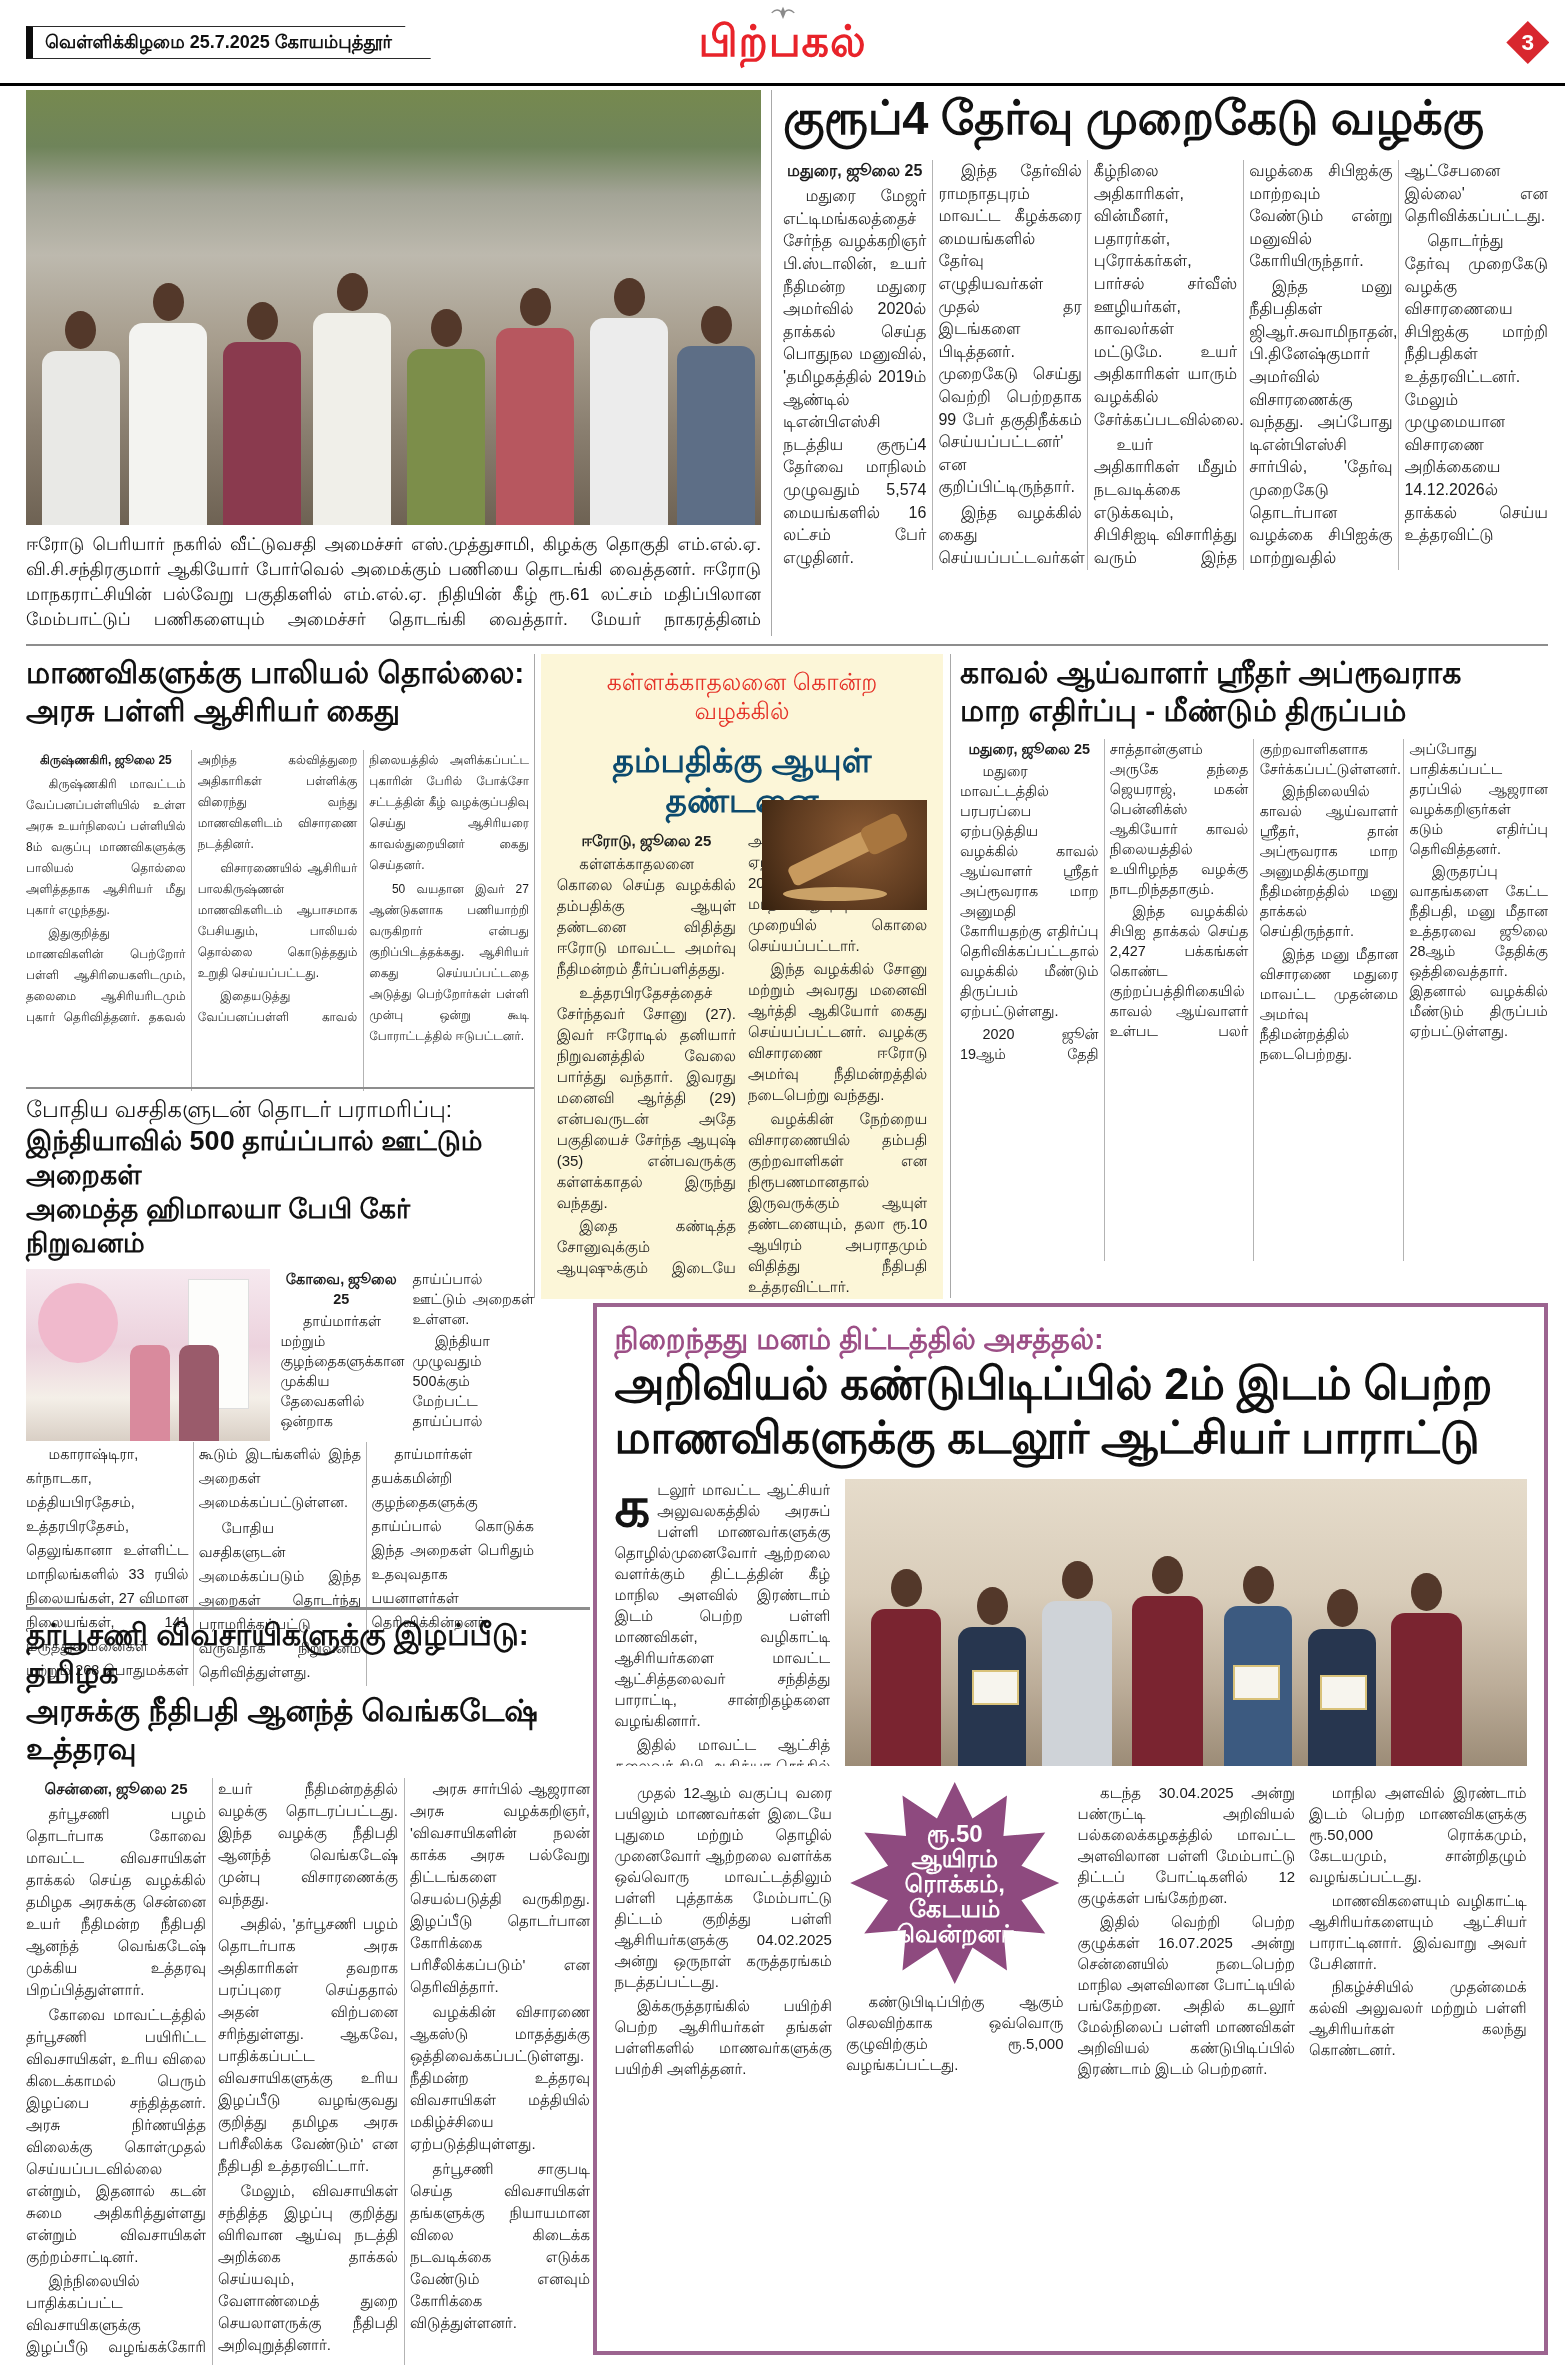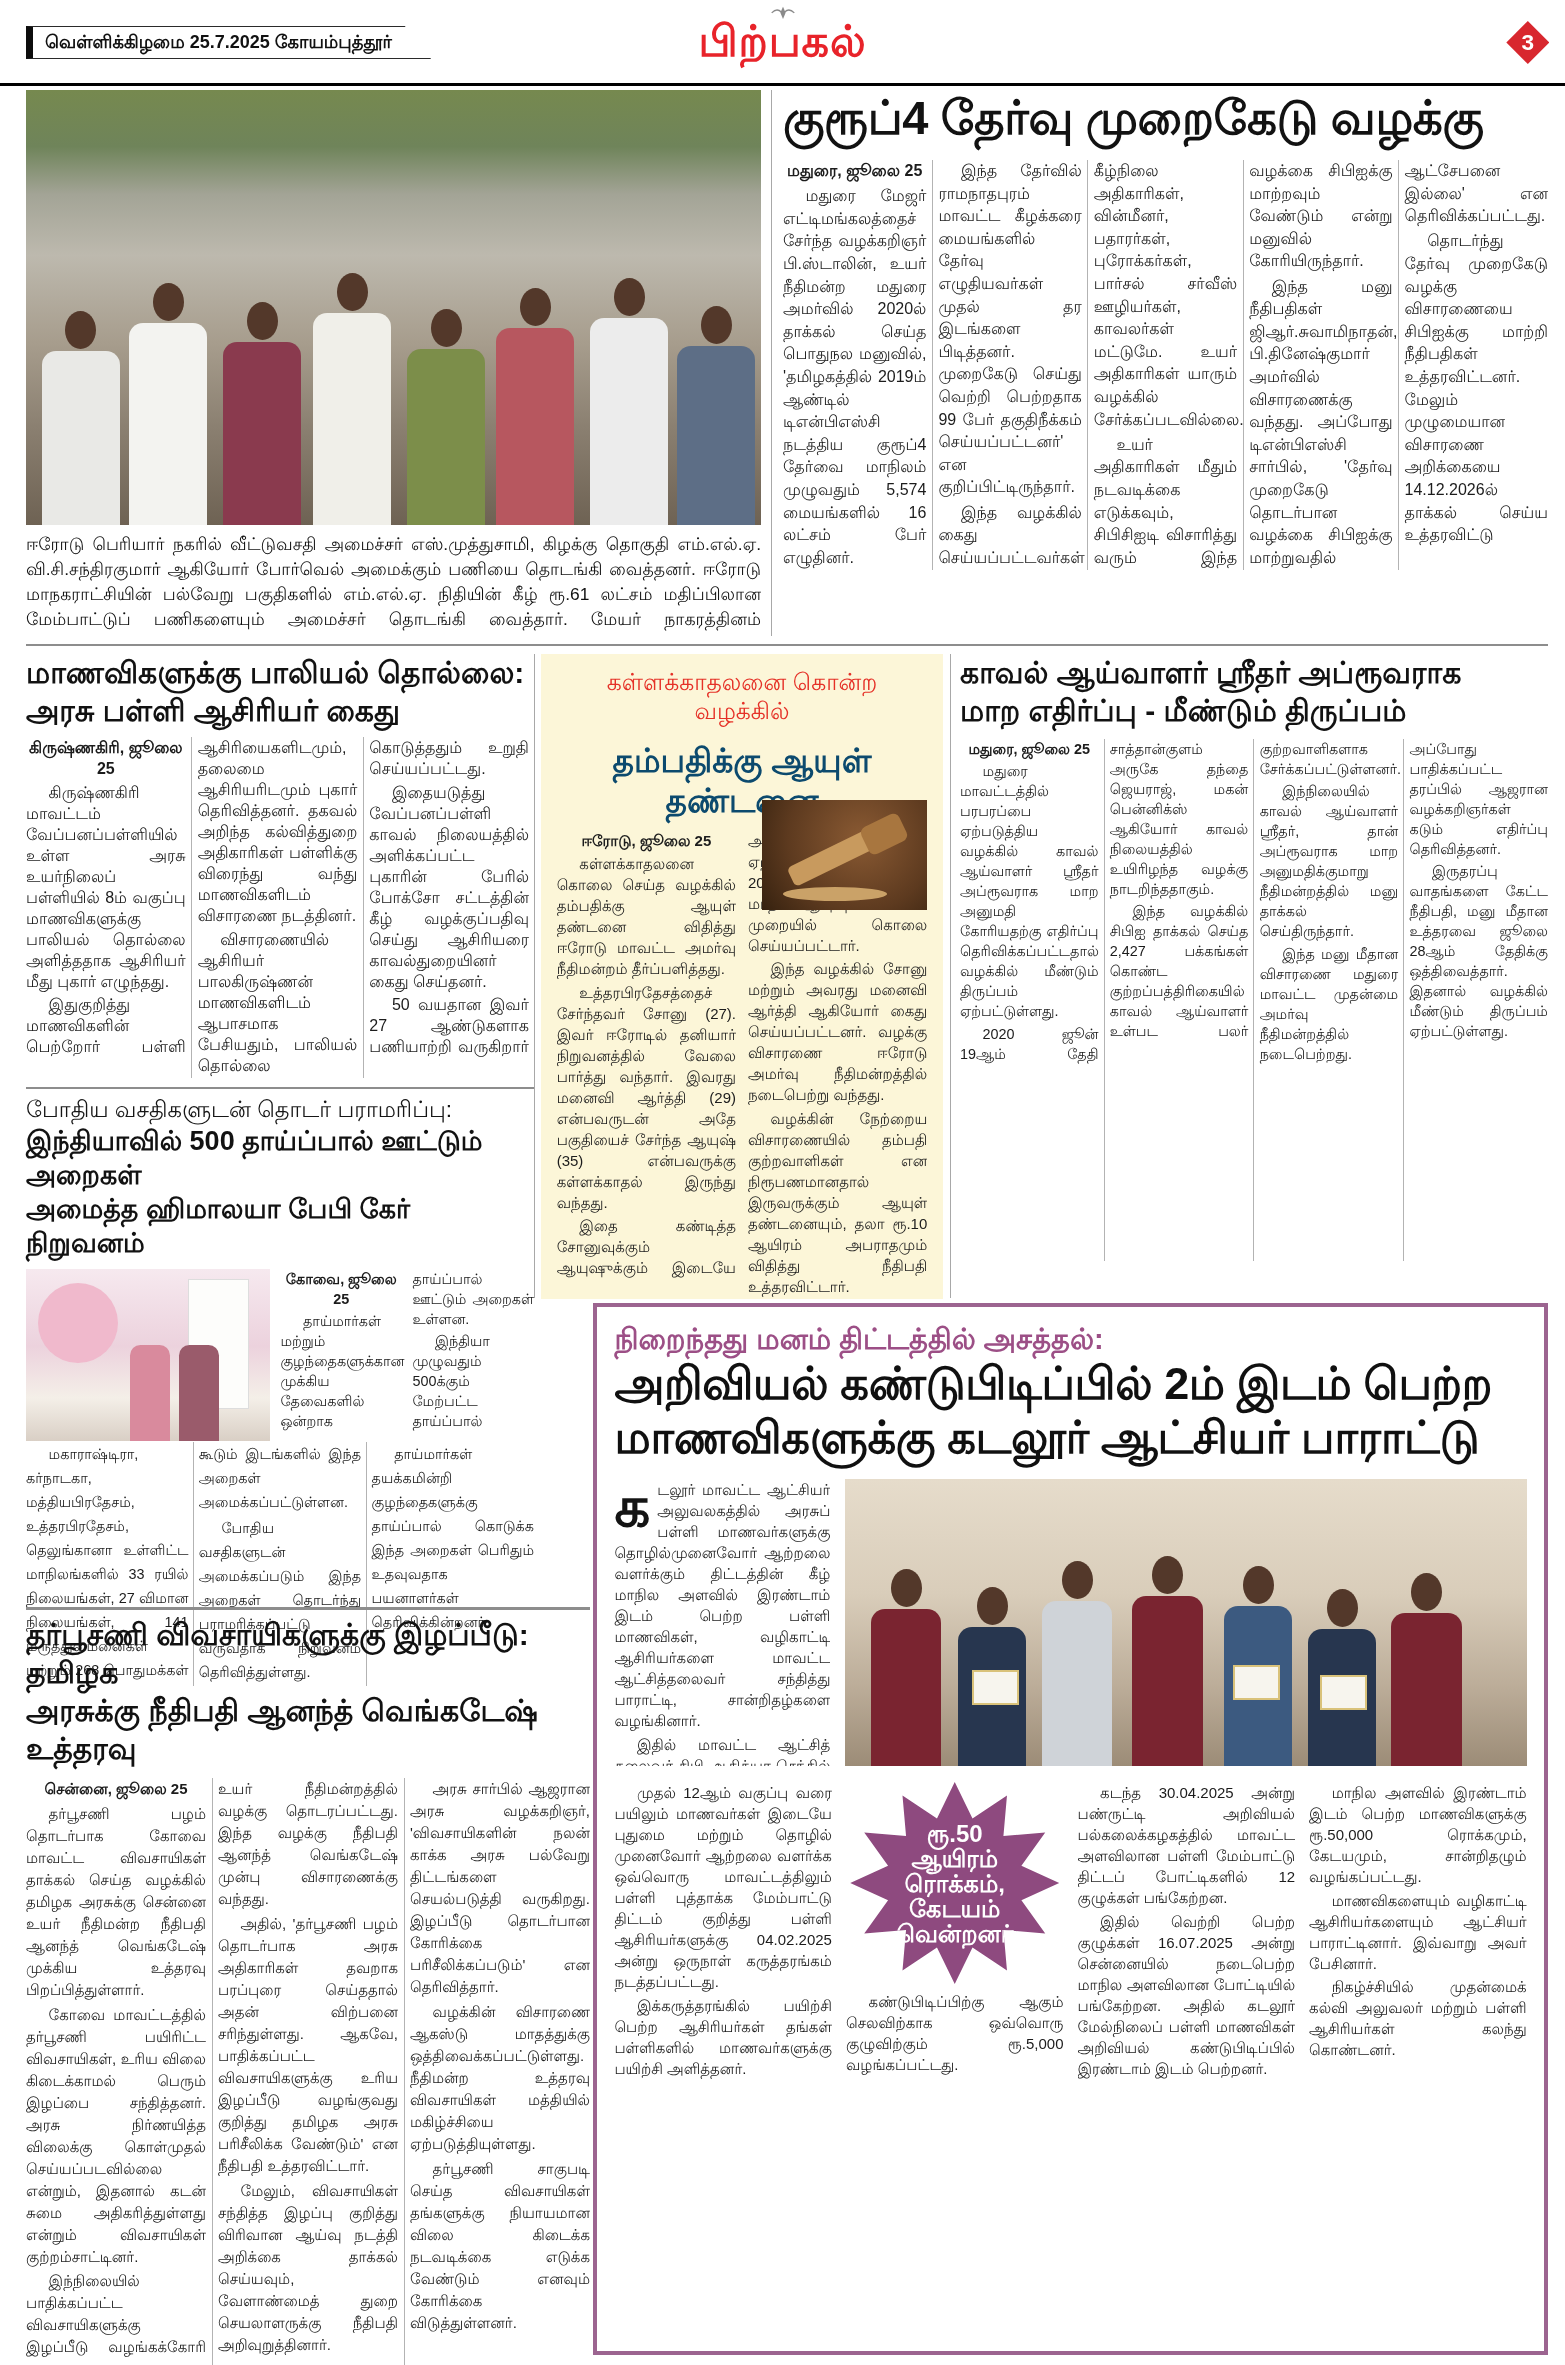--- a/index.html
+++ b/index.html
@@ -64,21 +64,21 @@
   .gv-head { position:absolute; right:22.6px; top:19px; width:42px; height:30px; background:#a8763f; border-radius:7px; transform:rotate(-26deg); }
   .gv-base { position:absolute; left:21px; bottom:8.7px; width:104px; height:14px; background:#caa268; border-radius:50%; }
   .photo-group { position:absolute; left:231px; top:0; right:0; height:287px; overflow:hidden;
     background: linear-gradient(180deg,#e6dccb 0%,#d9cdba 40%,#bcad99 72%,#9c8c77 100%); }
   .plq { position:absolute; width:47px; height:35px; background:#f7f5ee; border:2.6px solid #d9c27a; }
   
   .lead-art { position:absolute; left:783px; top:89px; width:765px; }
   .lead-body { margin-top:14px; height:410px; column-count:5; column-gap:12px; font-size:16px; line-height:22.6px; }
   
   .art-molest { position:absolute; left:26px; top:654px; width:503px; }
-  .art-molest .bd2 { margin-top:7px; height:341px; column-count:3; column-gap:12px; font-size:16px; line-height:21px; }
+  .art-molest .bd2 { margin-top:20px; height:341px; column-count:3; column-gap:12px; font-size:12px; line-height:21px; }
   .yellow-box { position:absolute; left:541px; top:654px; width:402px; height:645px; background:#fcf6d8; padding:14px 15.7px; }
   .yellow-box .hl { font-size:33px; line-height:40px; font-weight:bold; text-align:center; color:#0c4a6e; margin-top:15px; }
   .yellow-box .bd2 { margin-top:8.7px; height:496px; column-count:2; column-gap:12px; font-size:15px; line-height:21px; text-align:justify; overflow:hidden; }
   .art-inspector { position:absolute; left:960px; top:654px; width:588px; }
   .art-inspector .bd2 { margin-top:8.7px; height:522px; column-count:4; column-gap:11.3px; font-size:14.4px; line-height:20px; }
   
   .art-him { position:absolute; left:26px; top:1096px; width:508px; }
   .art-him .row { display:flex; gap:10.4px; margin-top:8.7px; }
   .art-him .side { flex:1; column-count:2; column-gap:10.4px; font-size:14.4px; line-height:20px; height:172px; text-align:justify; overflow:hidden; }
   .art-him .below { margin-top:1px; column-count:3; column-gap:10.4px; font-size:14.4px; line-height:24px; height:244px; text-align:justify; overflow:hidden; }

